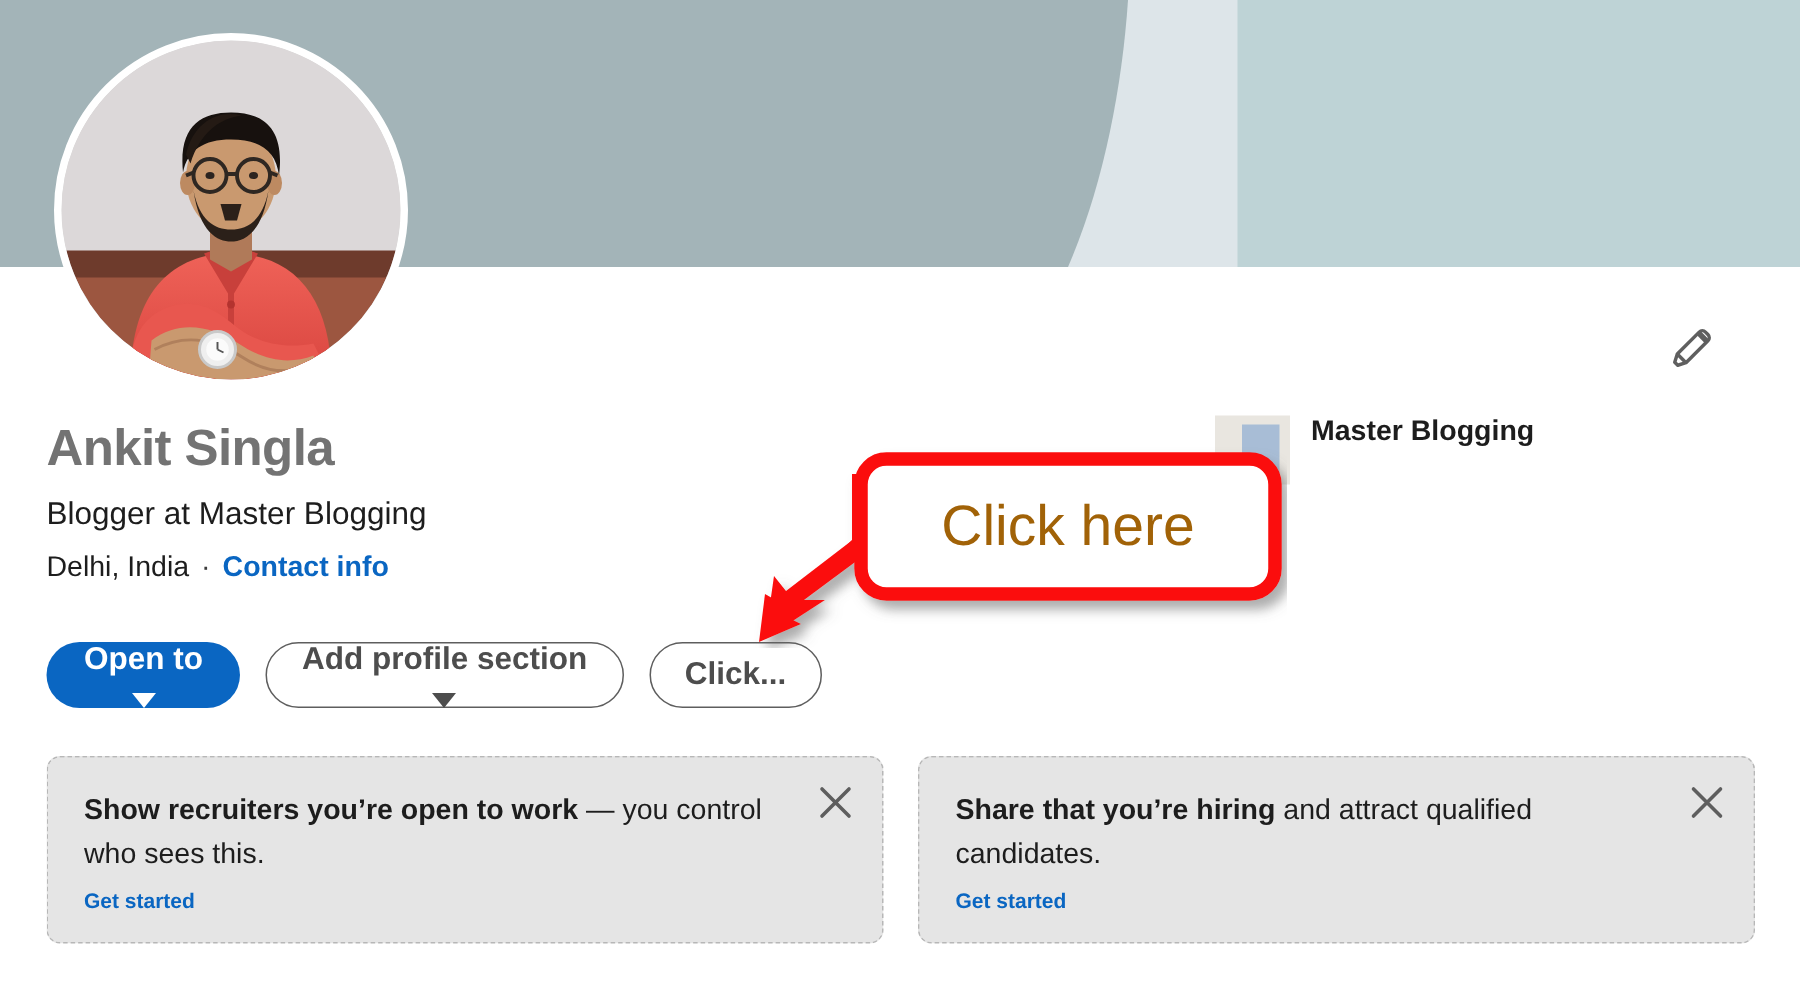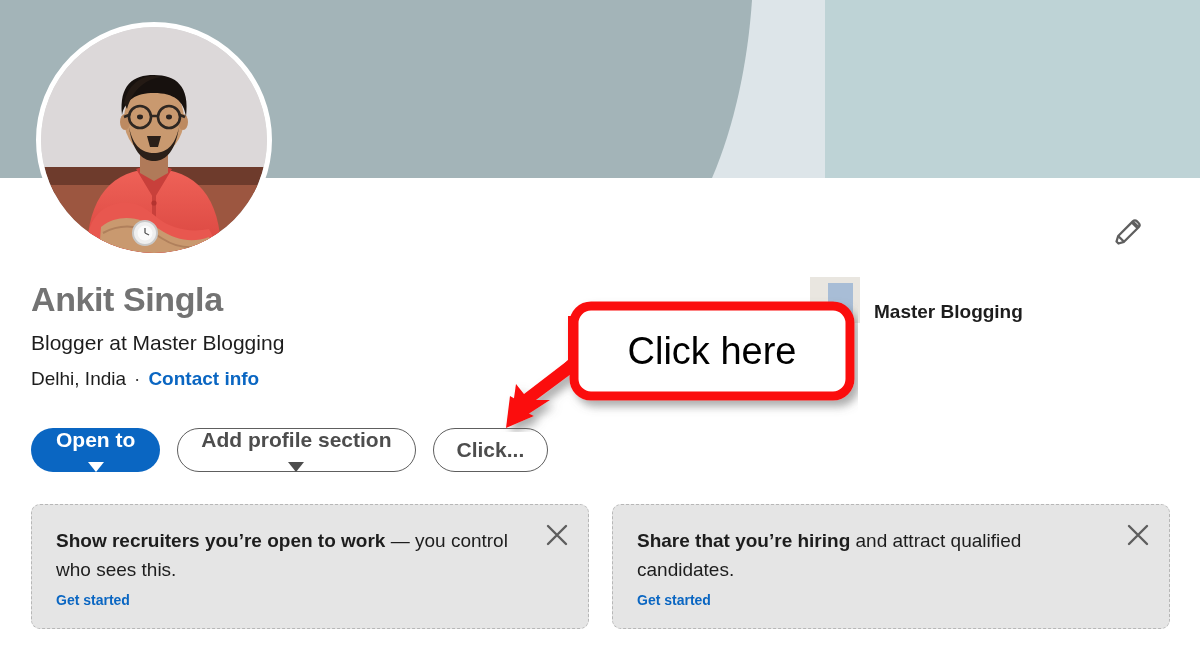--- a/index.html
+++ b/index.html
@@ -131,21 +131,21 @@
   }
   .caret { display: inline-block; }
   .caret svg { display: block; }
 
   
   #company-chip {
     position: absolute;
     left: 810px;
     top: 277px;
     display: flex;
-    align-items: flex-end;
+    align-items: flex-start;
     gap: 14px;
     z-index: 3;
   }
   #company-logo {
     width: 50px;
     height: 46px;
     background: #e9e6e0;
     position: relative;
     flex: none;
   }
@@ -179,21 +179,21 @@
     position: absolute;
     left: 104px;
     top: 24px;
     width: 240px;
     height: 62px;
     display: flex;
     align-items: center;
     justify-content: center;
     font-size: 38px;
     font-weight: 400;
-    color: #000000;
+    color: #a16207;
     letter-spacing: 0px;
     white-space: nowrap;
   }
 
   
   #cards-row {
     position: absolute;
     left: 31px;
     top: 504px;
     width: 1139px;

